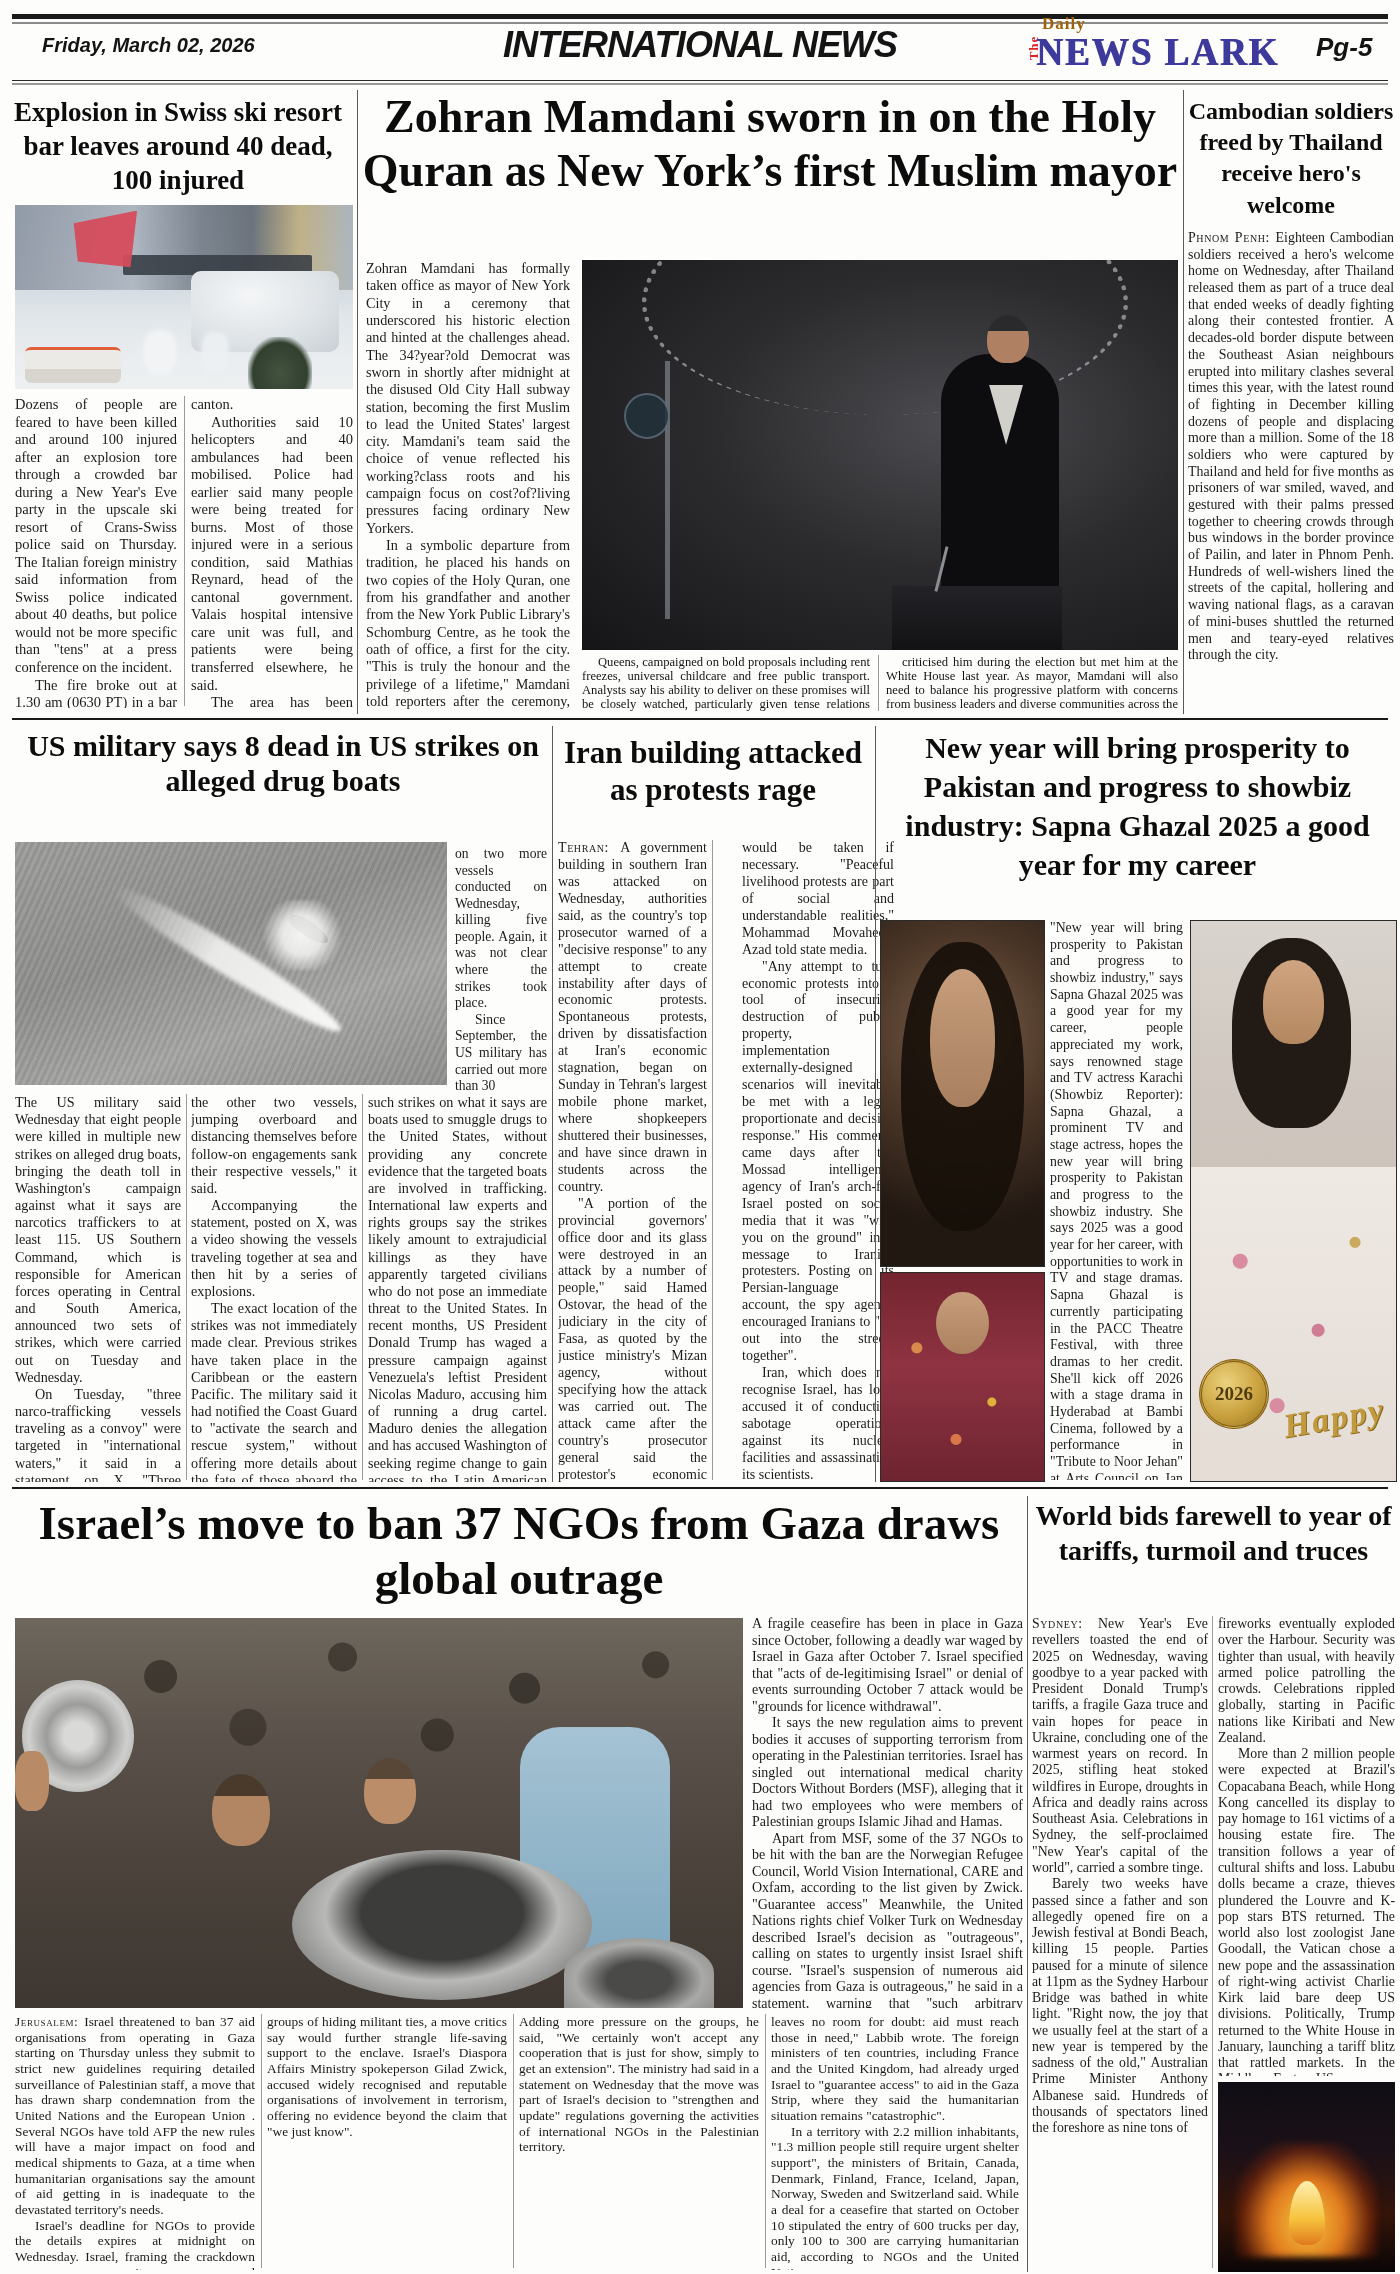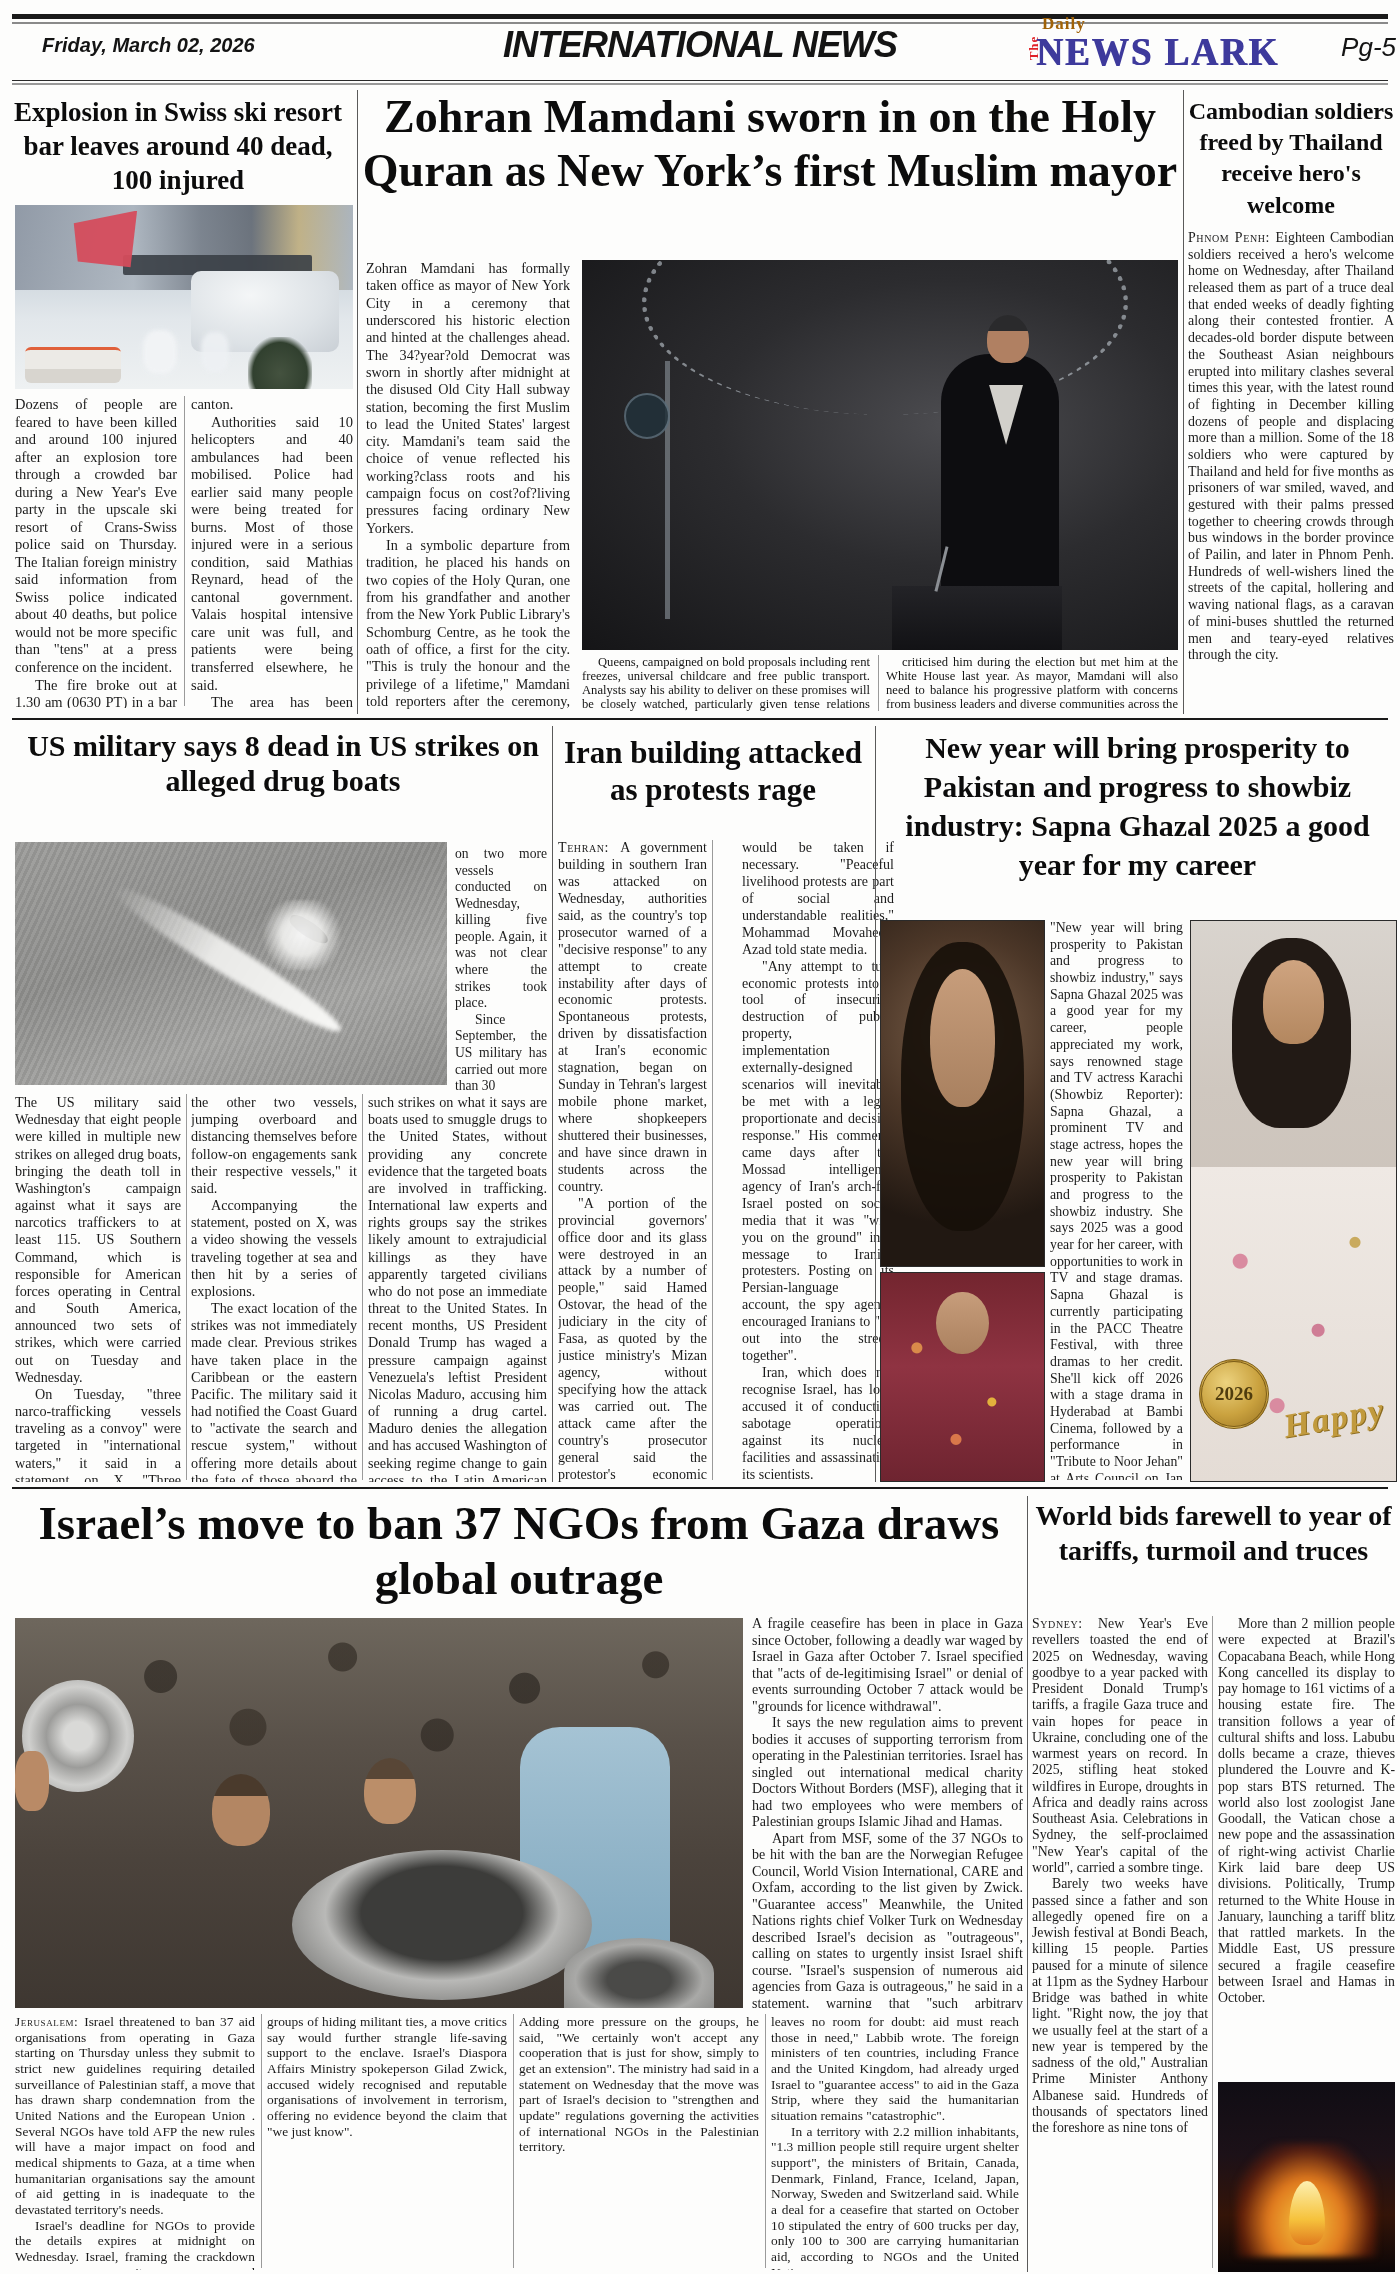--- a/index.html
+++ b/index.html
@@ -35,21 +35,21 @@
               text-align:center; letter-spacing:-1px; transform:scaleX(.98);">INTERNATIONAL NEWS</div>
 
   <div class="abs" style="left:1022px; top:12px; width:296px; height:62px;">
     <span class="abs" style="left:0px; top:28px; color:#e02128; font-size:13px; font-weight:bold;
                  transform:rotate(-90deg); transform-origin:center; letter-spacing:1px;">The</span>
     <span class="abs" style="left:20px; top:2px; font-size:17px; font-weight:bold; letter-spacing:1px; color:#a16207;">Daily</span>
     <span class="abs" style="left:14px; top:18px; font-size:37px; font-weight:bold; color:#3e3a9c; letter-spacing:2px;
                  text-transform:uppercase; transform:scaleY(1.08); text-shadow:1px 0 #3e3a9c;">News Lark</span>
   </div>
 
-  <div class="abs sans" style="left:1316px; top:32px; width:80px; height:32px; font-size:26px; font-weight:normal; font-style:italic;text-align:right;">Pg-5</div>
+  <div class="abs sans" style="left:1316px; top:32px; width:80px; height:32px; font-size:26px; font-weight:bold; font-style:italic;">Pg-5</div>
 
   <div class="abs" style="left:12px; top:80px; width:1376px; height:5px;
               background:linear-gradient(#2a2a2a 0 1.5px, transparent 1.5px 3.5px, #999 3.5px 5px);"></div>
 
   <div class="abs hl" style="left:9px; top:96px; width:338px; height:104px; font-size:27px; line-height:1.25;">Explosion in Swiss ski resort bar leaves around 40 dead, 100 injured</div>
 
   <div class="photo" style="left:15px; top:205px; width:338px; height:184px;
               background:linear-gradient(180deg,#b6c1cc 0%,#ccd5dc 35%,#e2e7eb 62%,#eef1f2 100%);">
     <div class="abs" style="left:0; top:0; width:100%; height:46%;
          background:linear-gradient(90deg,#8a93a0 0%,#aab3bd 35%,#707883 55%,#5d646e 70%,#c0ad7a 84%,#a9b2bb 100%); opacity:.85;"></div>
@@ -286,20 +286,21 @@
   <div class="abs hl" style="left:1032px; top:1498px; width:363px; height:112px; font-size:28px; line-height:1.25;">World bids farewell to year of tariffs, turmoil and truces</div>
 
   <div class="abs bcol" style="left:1032px; top:1616px; width:176px; height:654px; font-size:13.8px; line-height:1.18;">
     <p class="lead">
       <span class="dateline">Sydney:</span><span>New Year's Eve revellers toasted the end of 2025 on Wednesday, waving goodbye to a year packed with President Donald Trump's tariffs, a fragile Gaza truce and vain hopes for peace in Ukraine, concluding one of the warmest years on record.  In 2025, stifling heat stoked wildfires in Europe, droughts in Africa and deadly rains across Southeast Asia.  Celebrations in Sydney, the self-proclaimed "New Year's capital of the world", carried a sombre tinge.</span>
     </p>
     <p>Barely two weeks have passed since a father and son allegedly opened fire on a Jewish festival at Bondi Beach, killing 15 people. Parties paused for a minute of silence at 11pm as the Sydney Harbour Bridge was bathed in white light.  "Right now, the joy that we usually feel at the start of a new year is tempered by the sadness of the old," Australian Prime Minister Anthony Albanese said.  Hundreds of thousands of spectators lined the foreshore as nine tons of</p>
   </div>
   <div class="vrl" style="left:1212px; top:1616px; height:652px;"></div>
   <div class="abs bcol" style="left:1218px; top:1616px; width:177px; height:460px; font-size:13.8px; line-height:1.18;">
+    <p class="lead">fireworks eventually exploded over the Harbour.  Security was tighter than usual, with heavily armed police patrolling the crowds.  Celebrations rippled globally, starting in Pacific nations like Kiribati and New Zealand.</p>
     <p>More than 2 million people were expected at Brazil's Copacabana Beach, while Hong Kong cancelled its display to pay homage to 161 victims of a housing estate fire.  The transition follows a year of cultural shifts and loss.  Labubu dolls became a craze, thieves plundered the Louvre and K-pop stars BTS returned.  The world also lost zoologist Jane Goodall, the Vatican chose a new pope and the assassination of right-wing activist Charlie Kirk laid bare deep US divisions.  Politically, Trump returned to the White House in January, launching a tariff blitz that rattled markets.  In the Middle East, US pressure secured a fragile ceasefire between Israel and Hamas in October.</p>
   </div>
 
   <div class="photo" style="left:1218px; top:2082px; width:177px; height:190px;
               background:linear-gradient(180deg,#100d14 0%,#1c1118 38%,#341408 70%,#0a0607 100%);">
     <div class="abs" style="left:10%; bottom:8%; width:80%; height:60%;
          background:radial-gradient(ellipse at 50% 70%, #f6c63e 0%, #e07a1e 38%, rgba(150,45,10,.45) 65%, transparent 80%);
          filter:blur(3px);"></div>
     <div class="abs" style="left:40%; bottom:14%; width:36px; height:64px;
          background:linear-gradient(#fdf0b0,#f6c23c 60%,#e07a1e); border-radius:50% 50% 40% 40% / 70% 70% 30% 30%;"></div>

